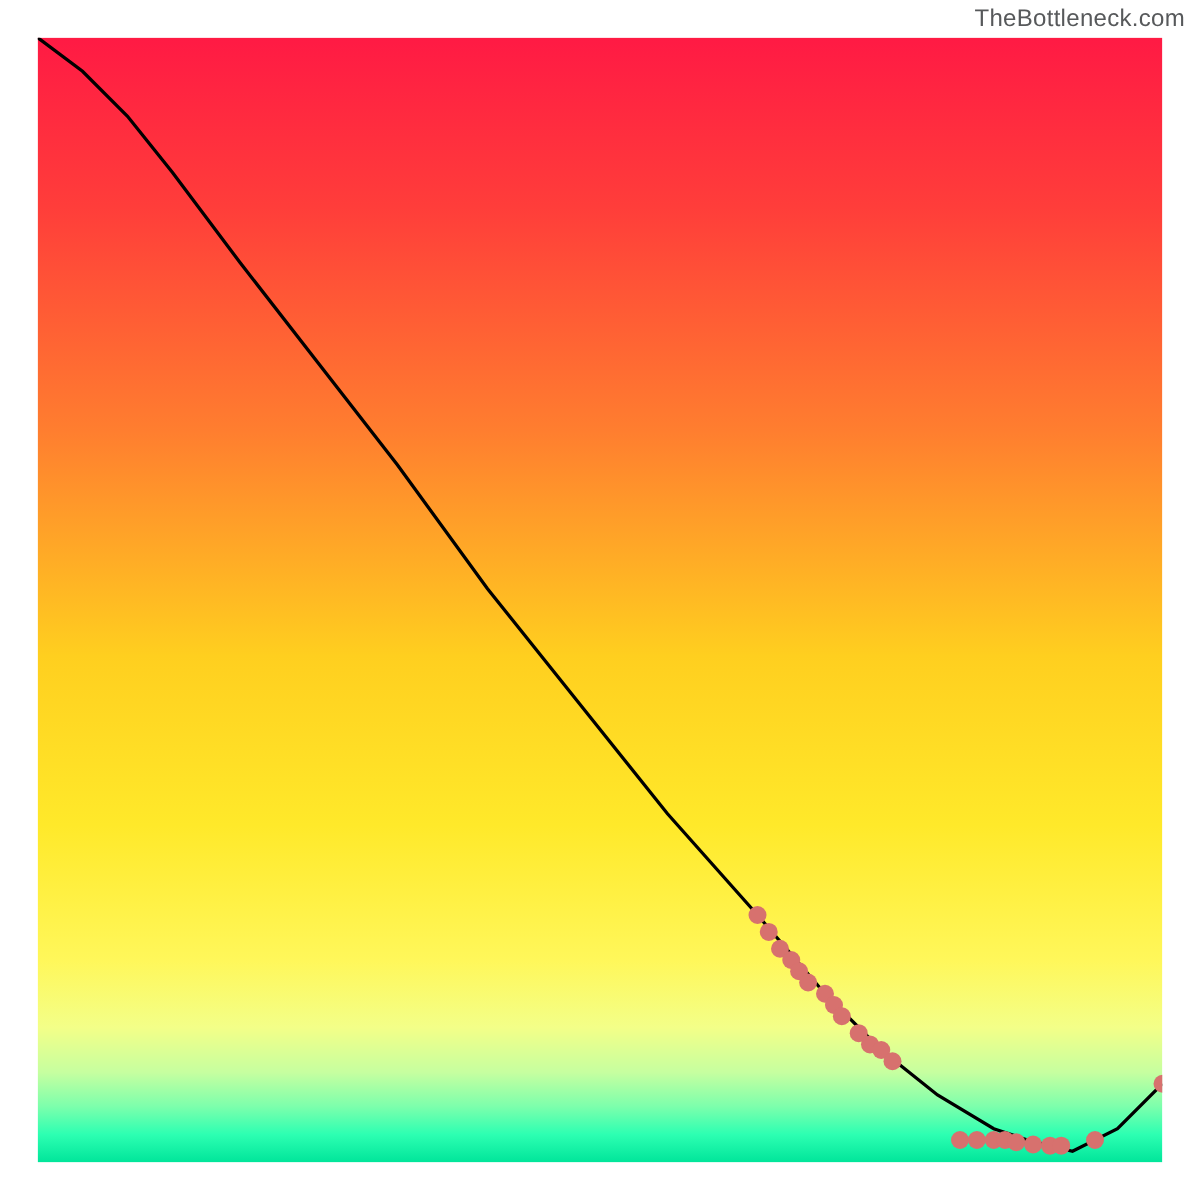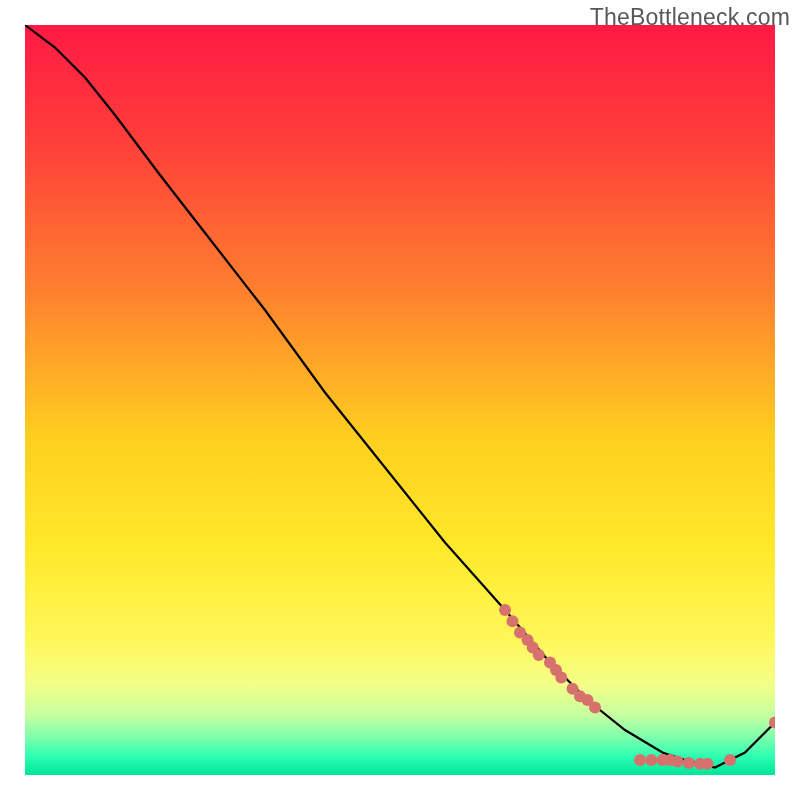--- a/index.html
+++ b/index.html
@@ -13,21 +13,21 @@
   }
   .chart-root {
     position: relative;
     width: 800px;
     height: 800px;
   }
   .watermark {
     position: absolute;
     top: 4px;
     right: 10px;
-    font-size: 23px;
+    font-size: 16px;
     color: #57595b;
     font-weight: 400;
     letter-spacing: 0.2px;
   }
   .plot-area {
     position: absolute;
     left: 25px;
     top: 25px;
     width: 750px;
     height: 750px;

